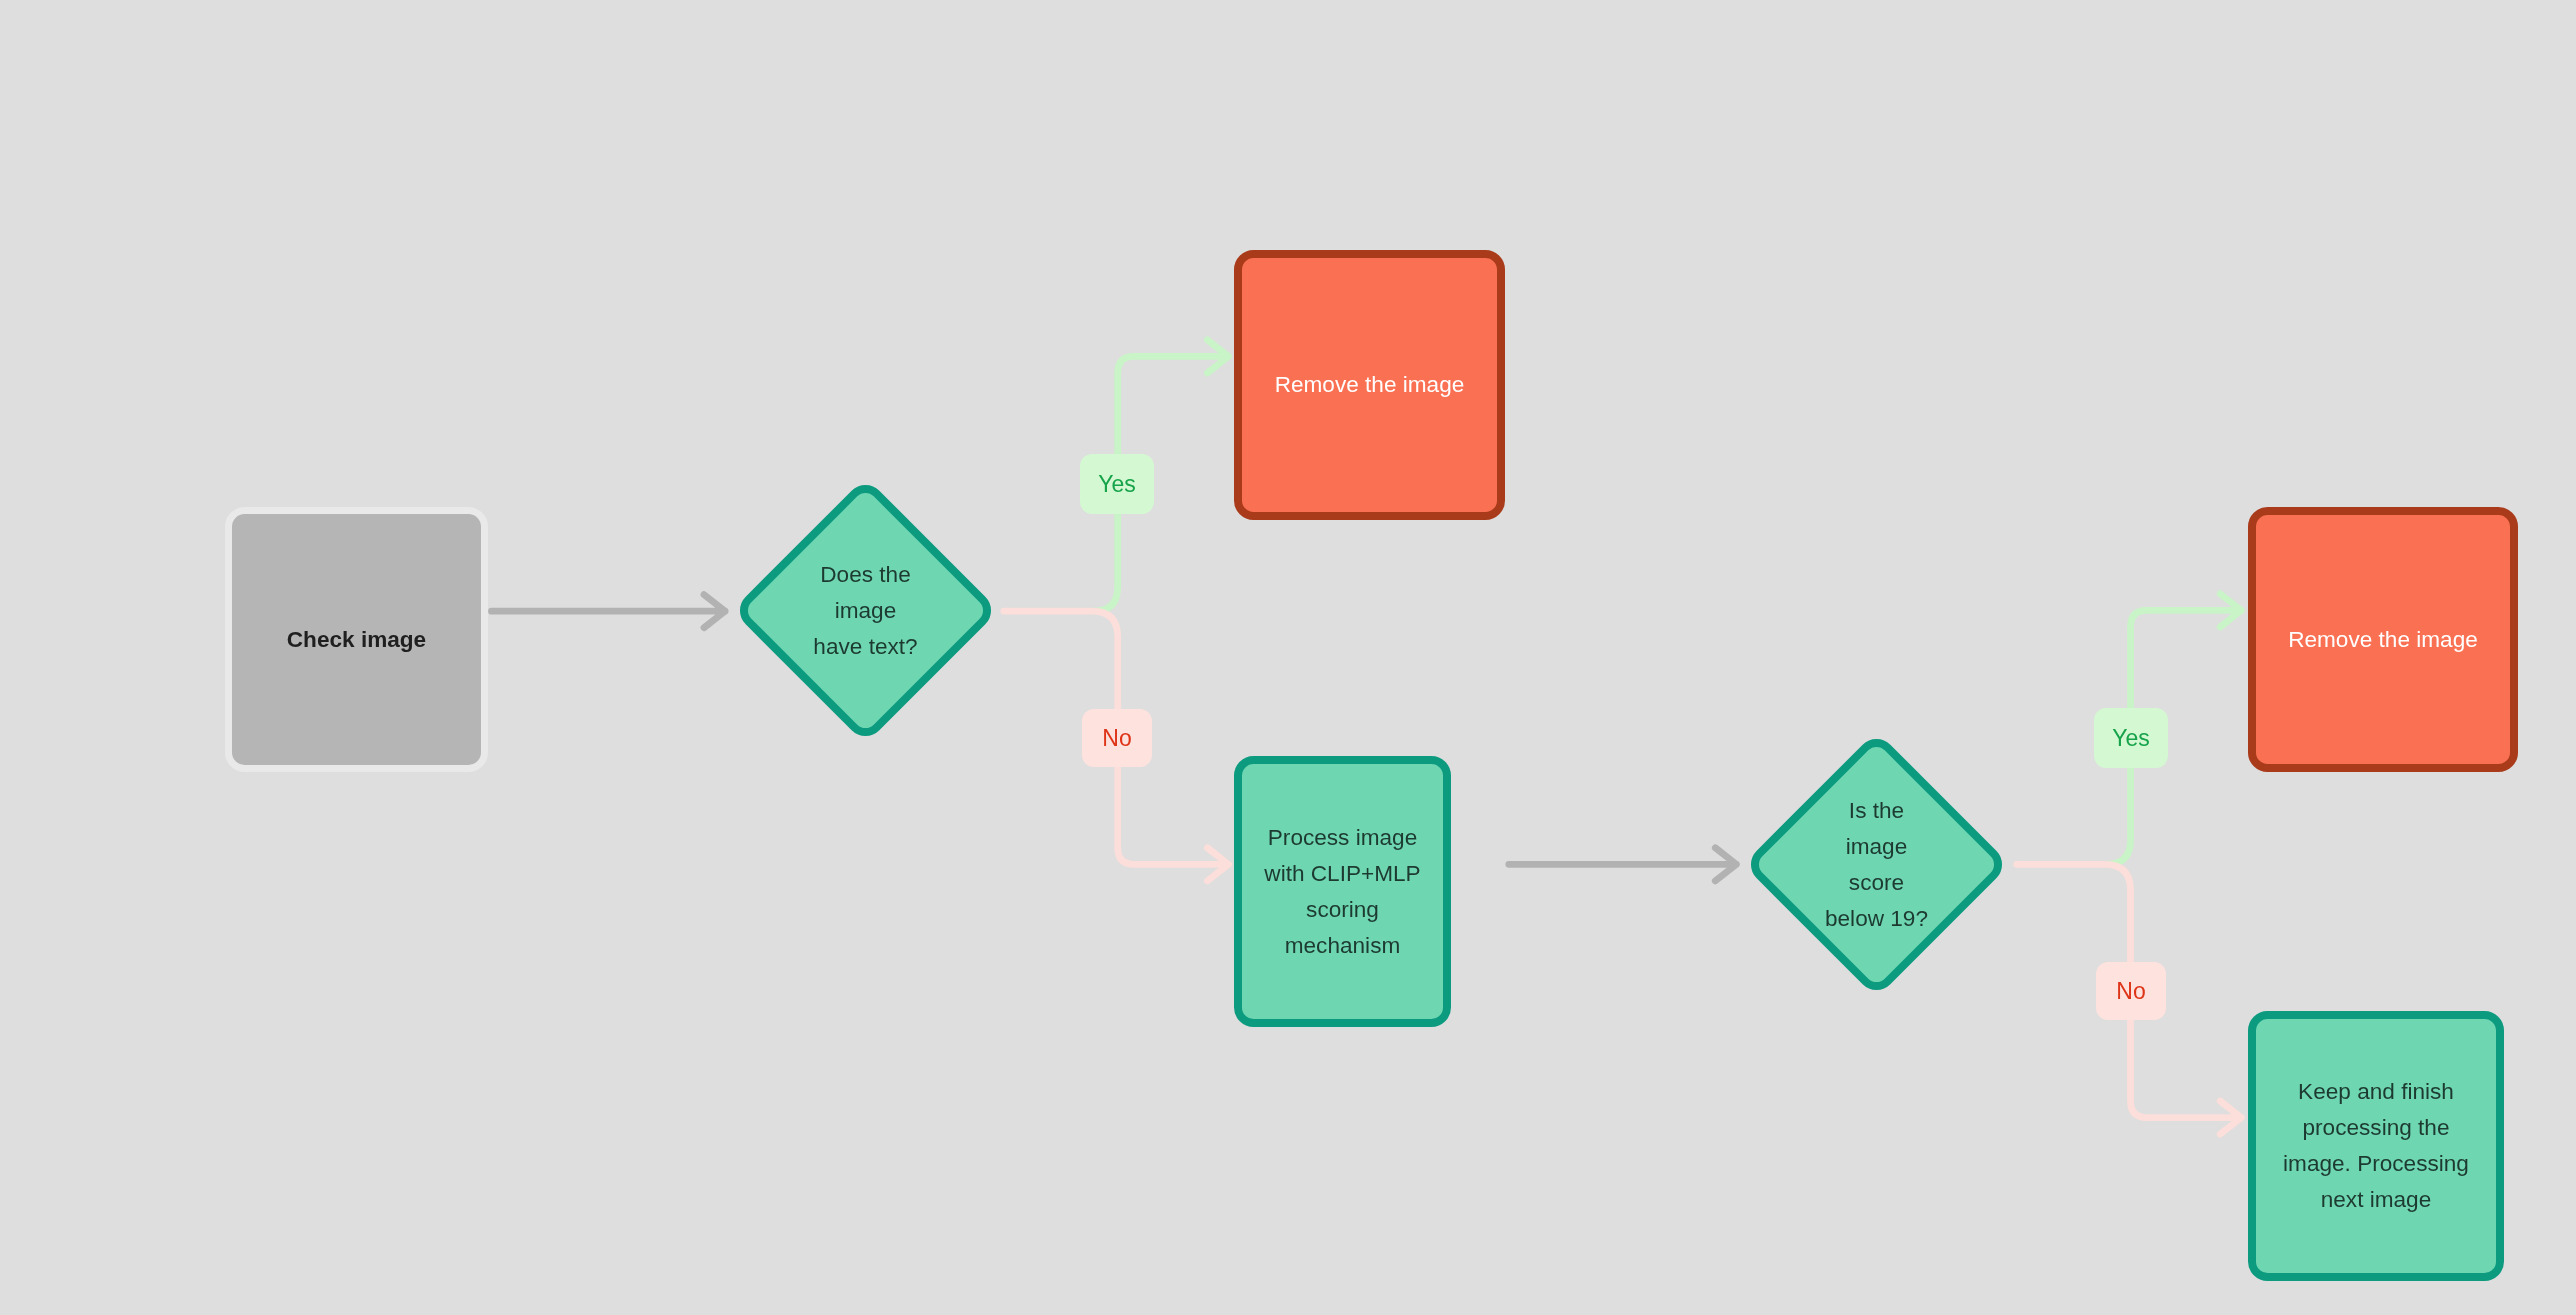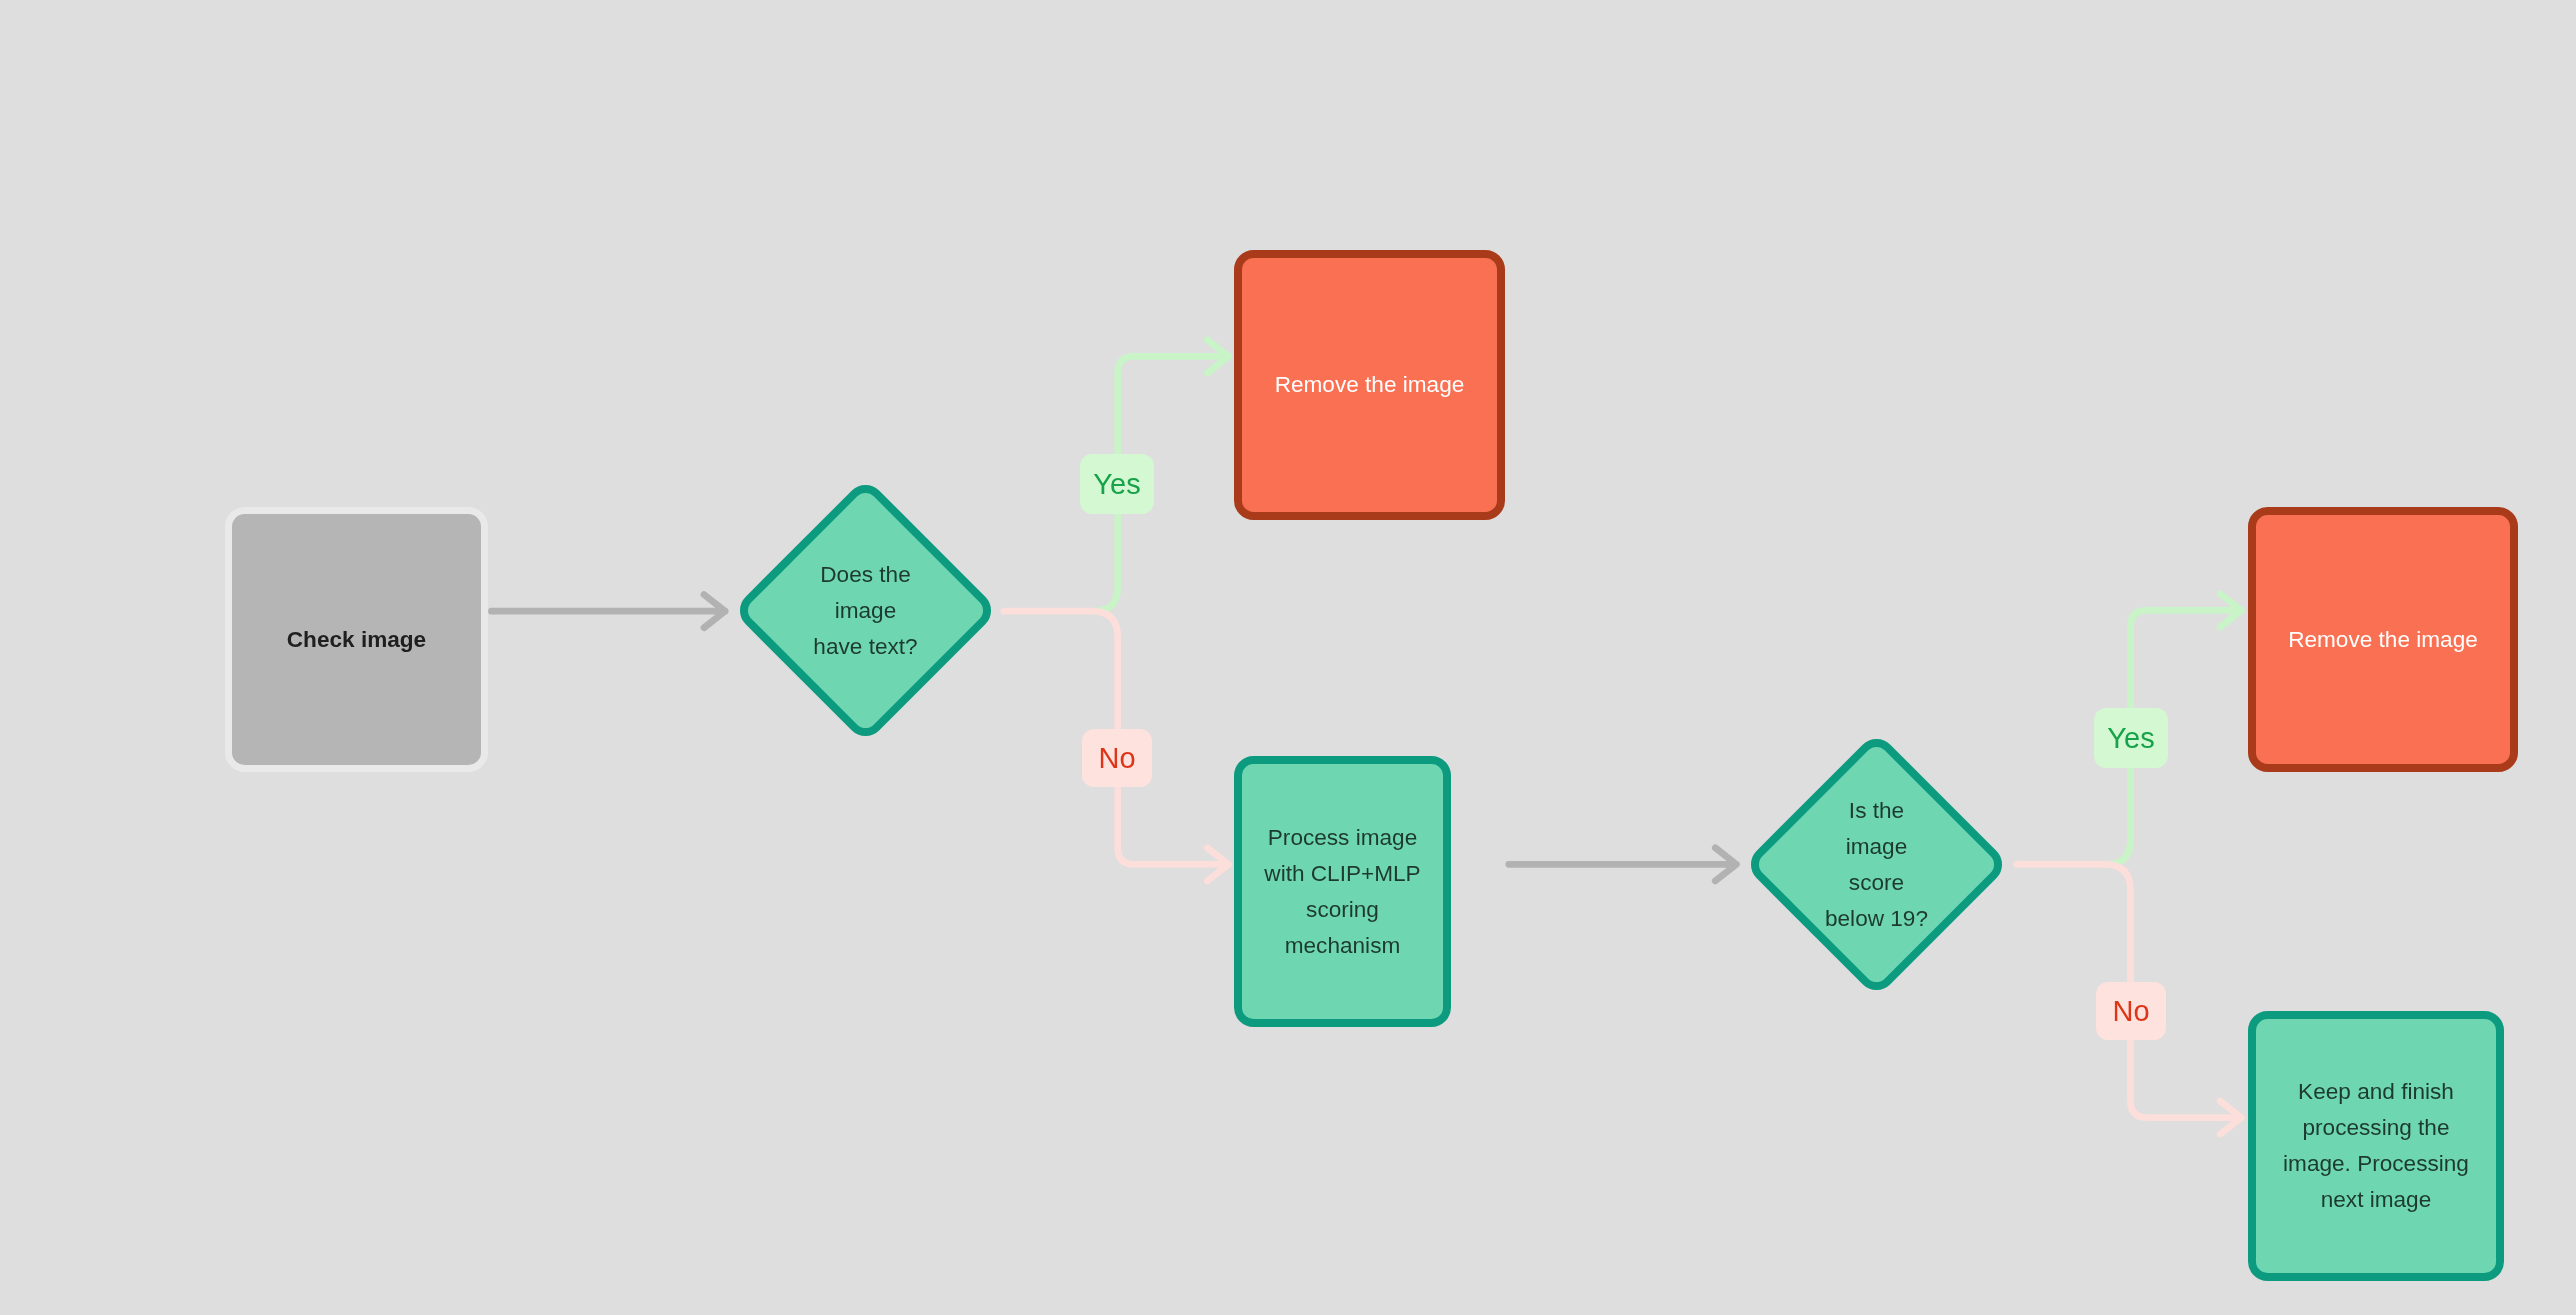--- a/index.html
+++ b/index.html
@@ -44,24 +44,24 @@
   .diamond-label {
     position:absolute; left:-30px; top:-30px; right:-30px; bottom:-30px;
     display:flex; align-items:center; justify-content:center;
     text-align:center; white-space:pre-line;
     font-size:22.6px; line-height:36px; color:var(--dark_text);
   }
 
   .edge-label {
     position:absolute; box-sizing:border-box;
     display:flex; align-items:center; justify-content:center;
-    border-radius:12px; font-size:29px;
+    border-radius:12px; font-size:23px;
   }
   .edge-label.yes { background:var(--green_label_bg); color:var(--green_label_text); }
-  .edge-label.no  { background:var(--pink_label_bg);  color:var(--pink_label_text);margin-top:20px; }
+  .edge-label.no  { background:var(--pink_label_bg);  color:var(--pink_label_text); }
 </style>
 </head>
 <body>
 
 <div class="canvas">
 
   <svg class="edges" viewBox="0 0 3418 1745" xmlns="http://www.w3.org/2000/svg">
 
     <path class="edge green" d="M 1451 811 Q 1483 811 1483 779 L 1483 495 Q 1483 473 1505 473 H 1630 M 1602 451 L 1630 473 L 1602 495"></path>
     <path class="edge green" d="M 2795 1147 Q 2827 1147 2827 1115 L 2827 832 Q 2827 810 2849 810 H 2974 M 2946 788 L 2974 810 L 2946 832"></path>

